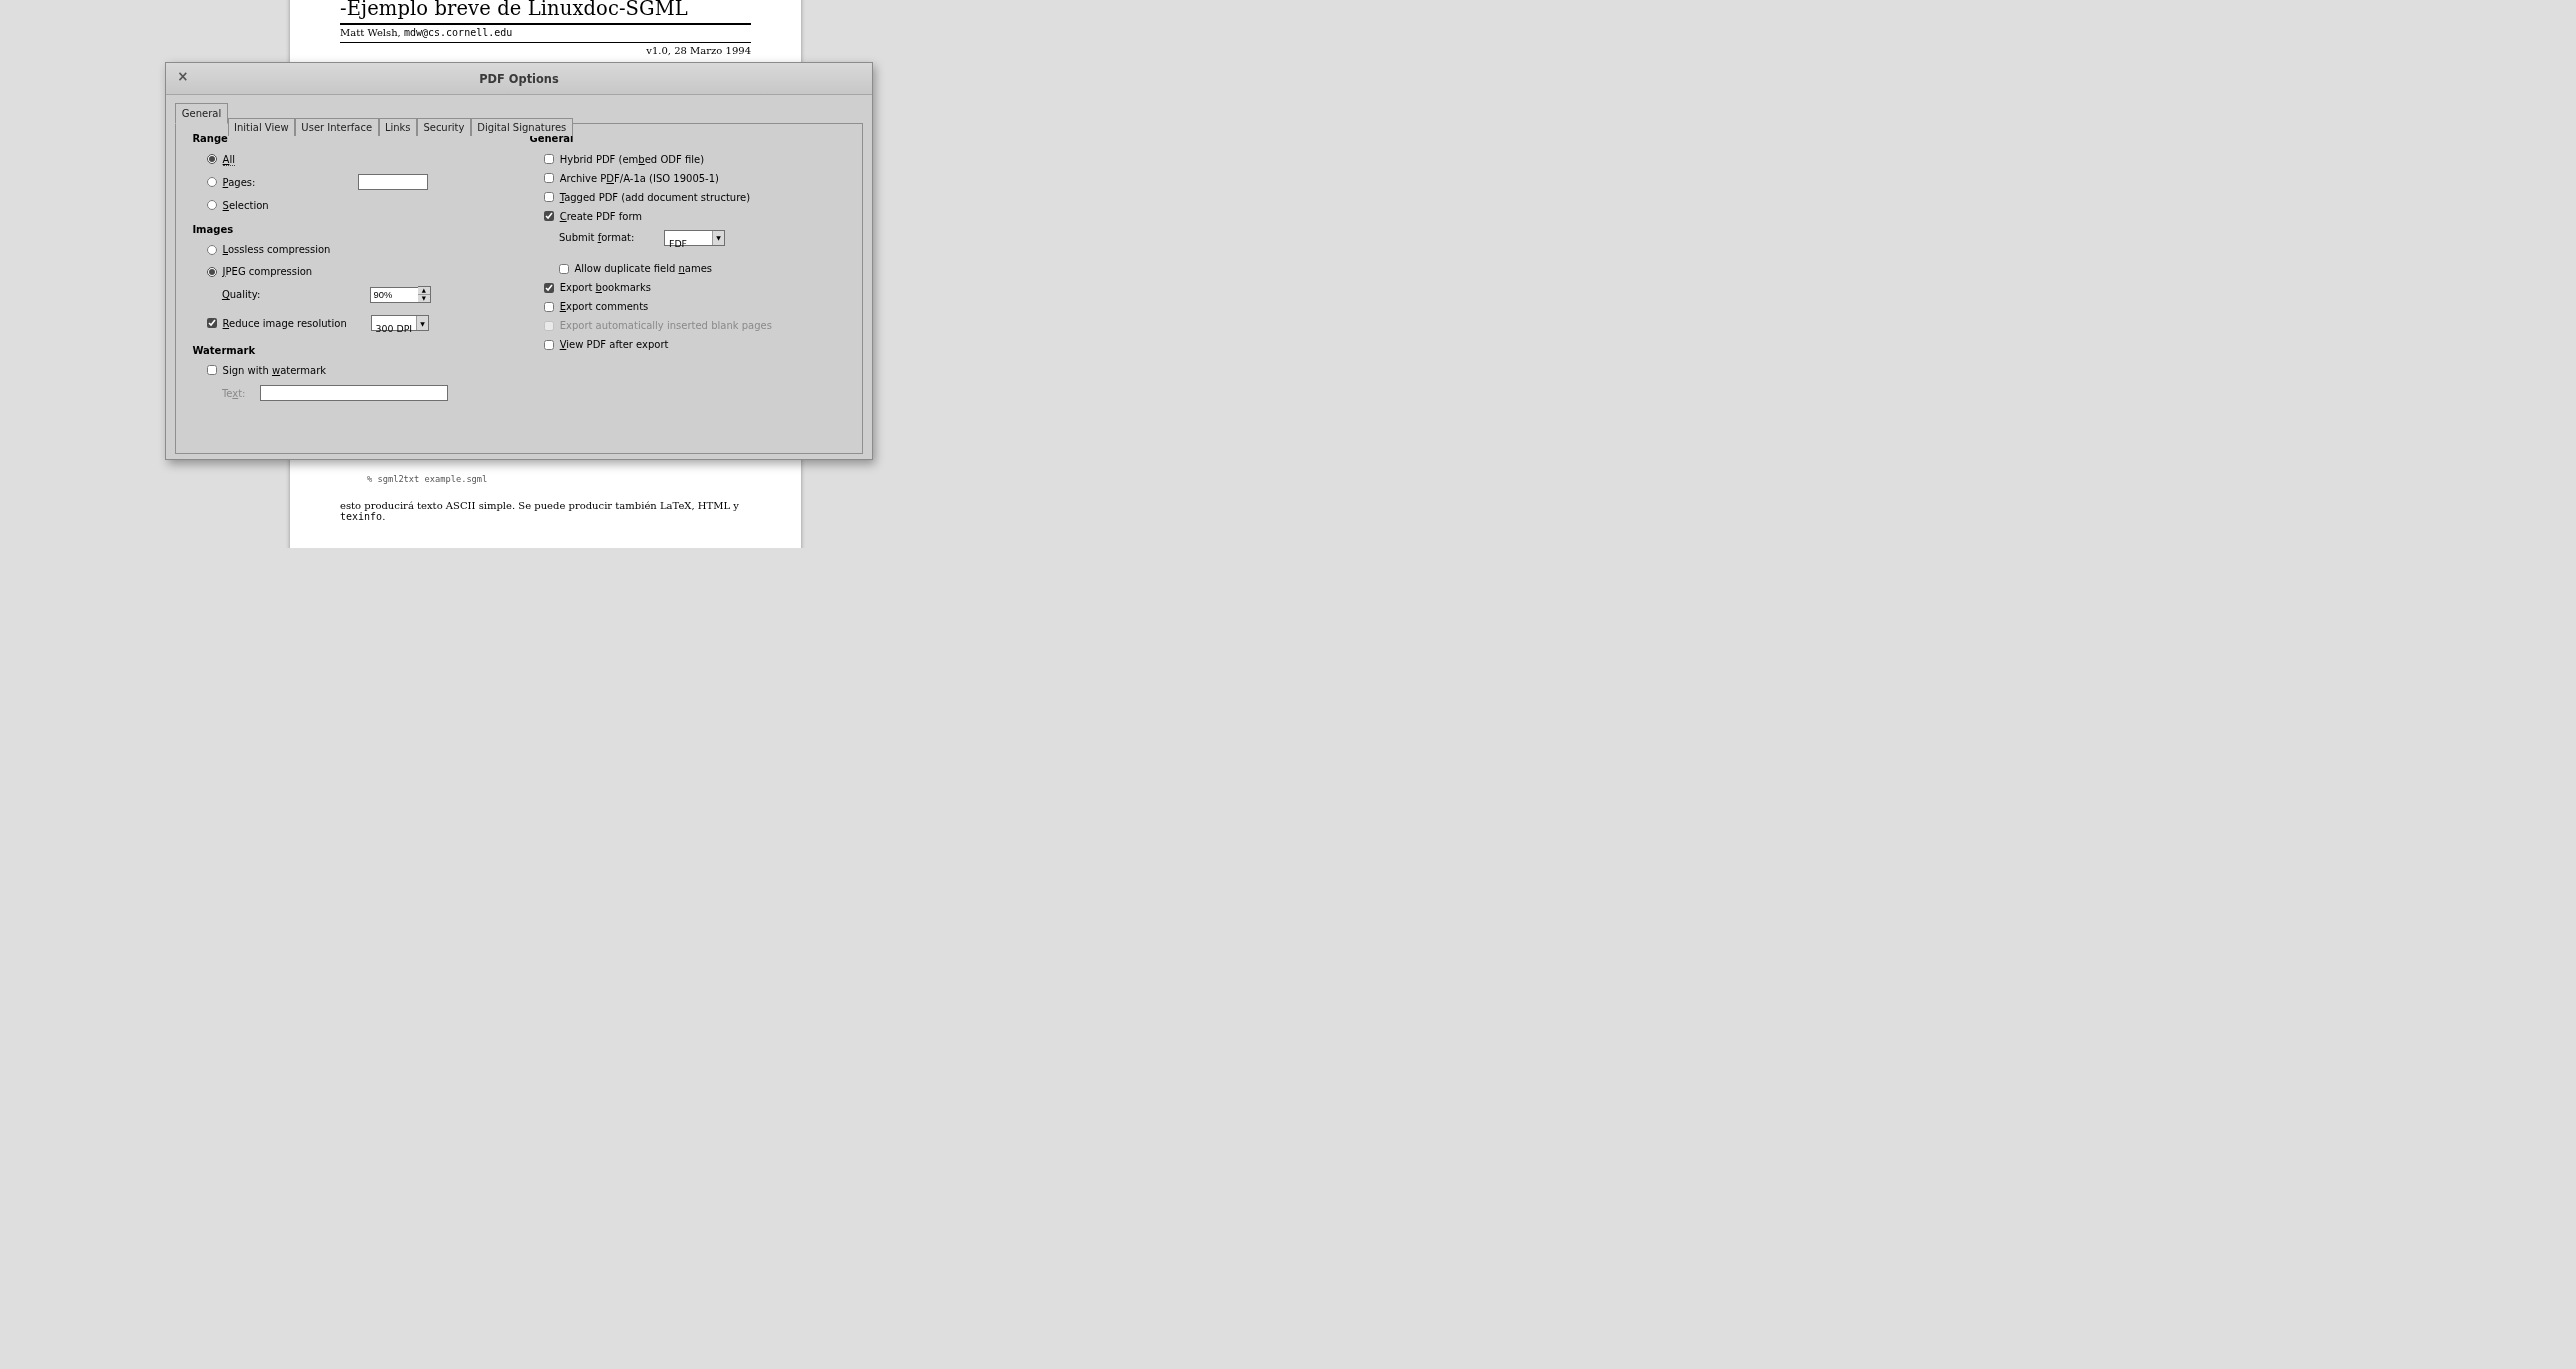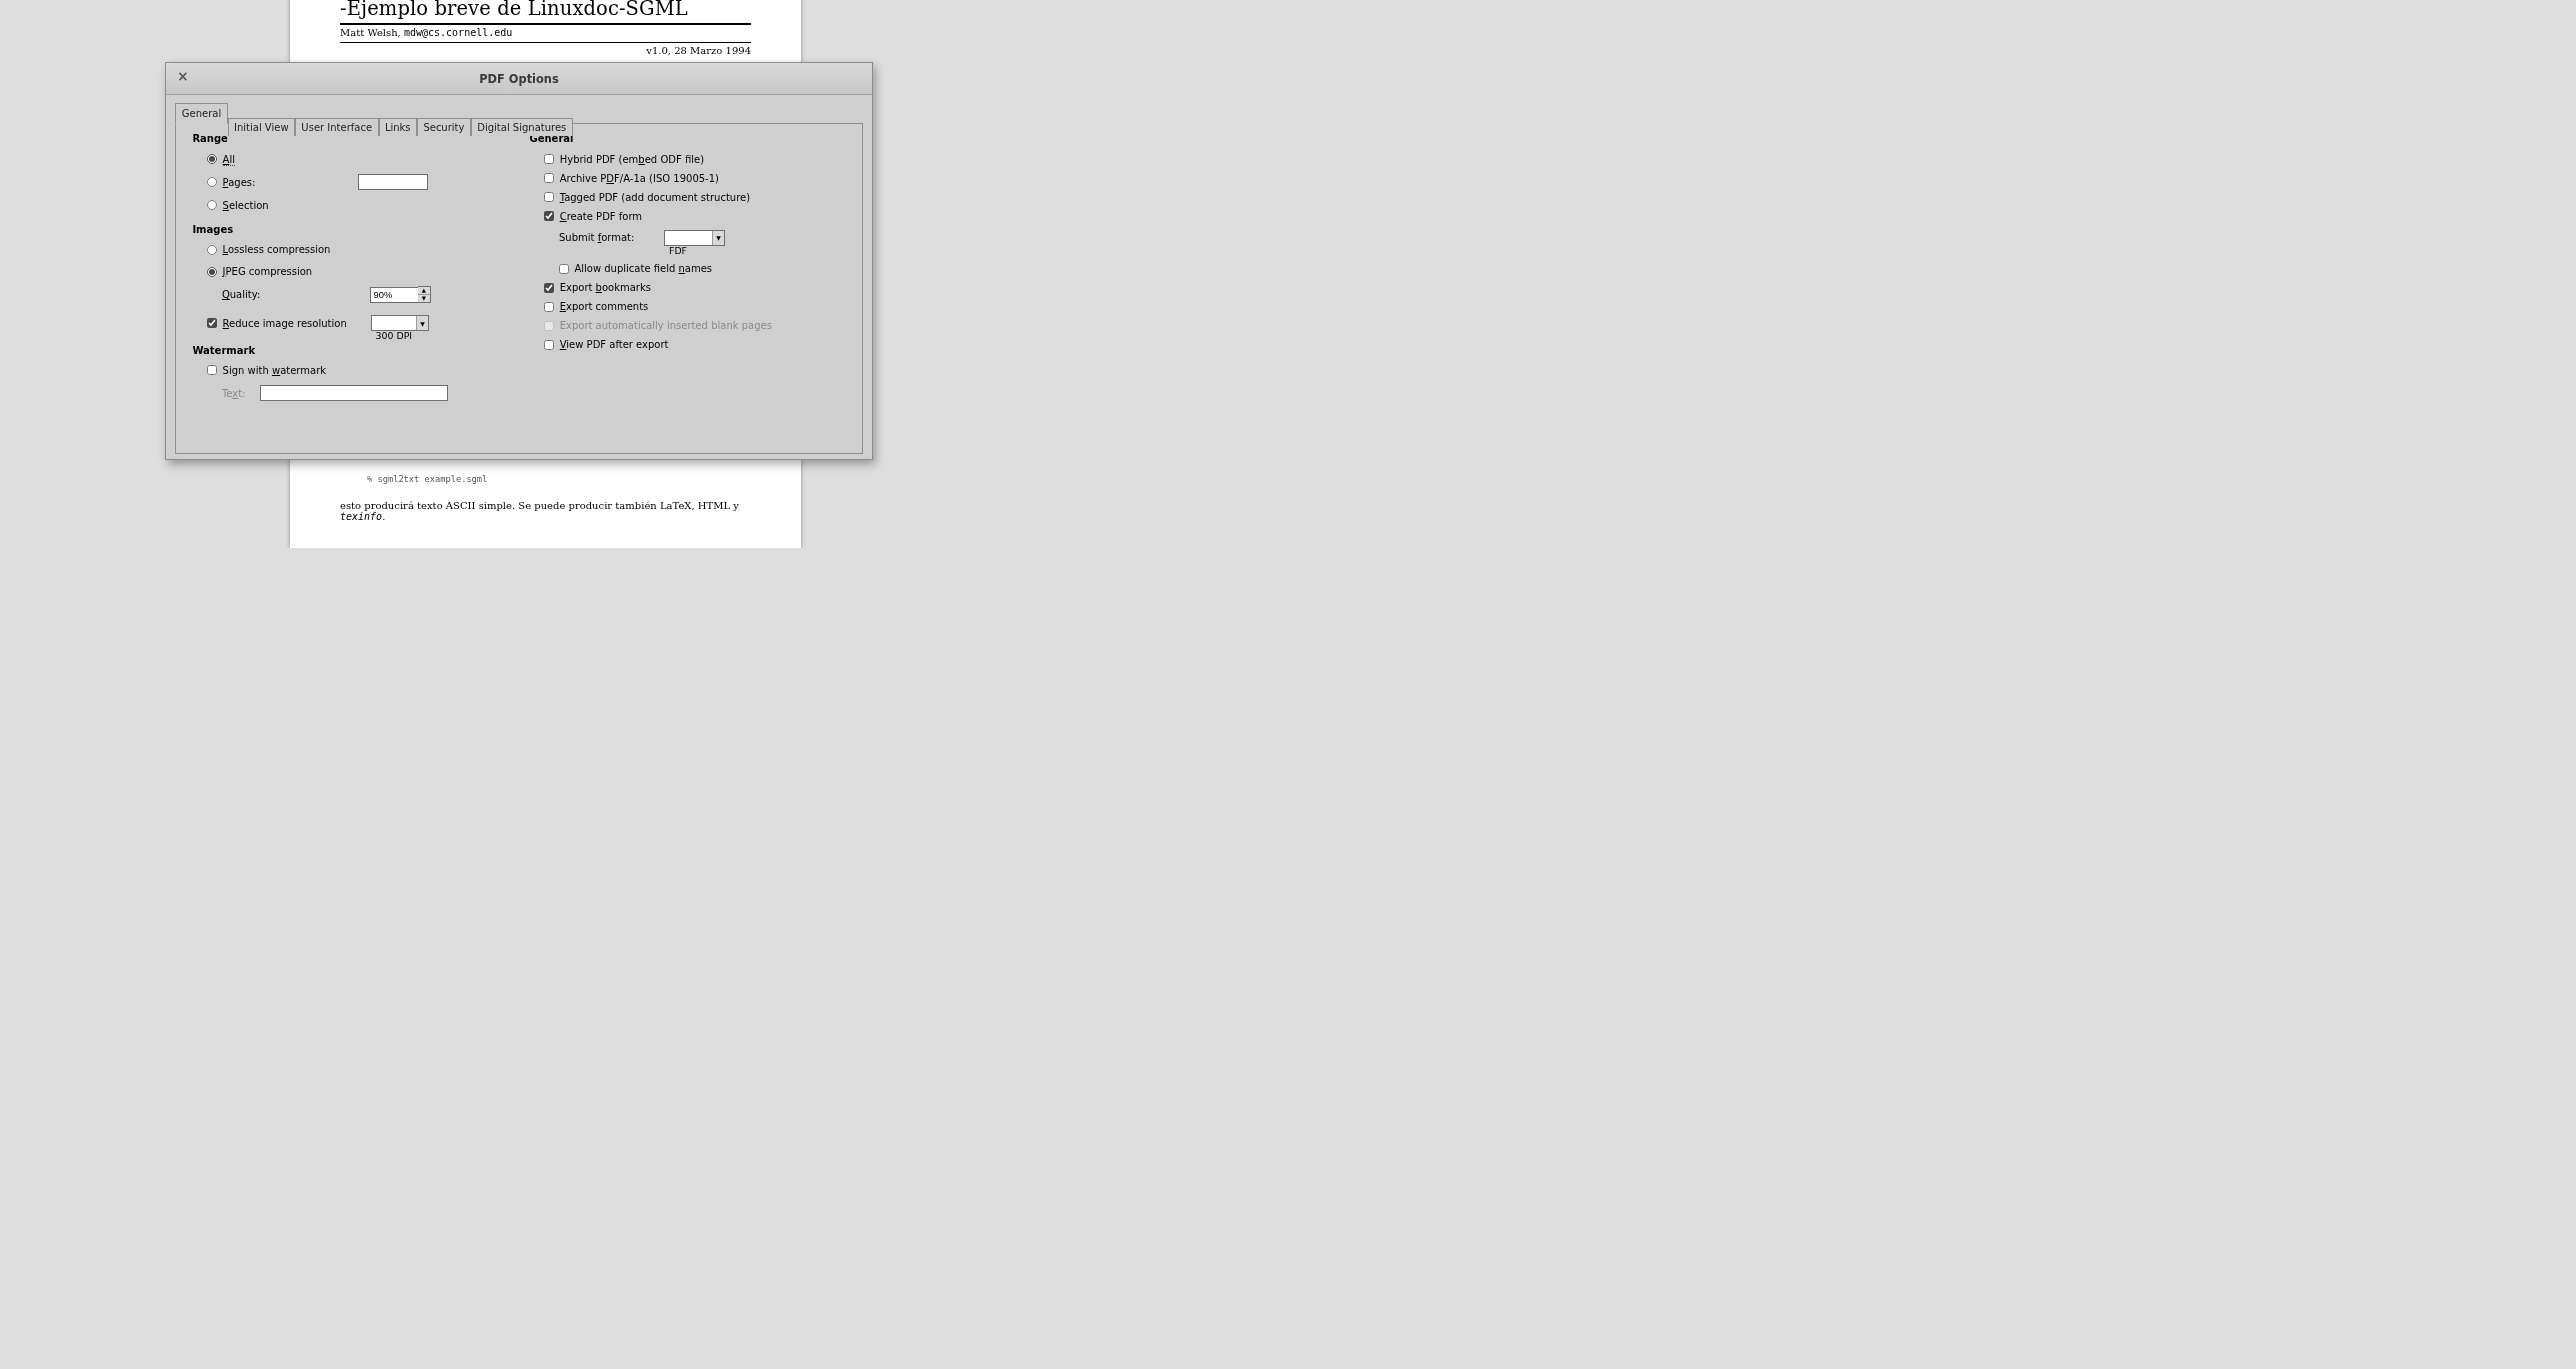--- a/index.html
+++ b/index.html
@@ -31,21 +31,21 @@
   .doc-hr1 { border:0; border-top:2px solid #000; margin:1.3px 0 2.7px 0; }
   .doc-author { font-size:10px; }
   .doc-author .mono { font-family:"DejaVu Sans Mono","Courier New",monospace; font-size:10px;}
   .doc-hr2 { border:0; border-top:0.7px solid #000; margin:4px 0 1.3px 0; }
   .doc-date { text-align:right; font-size:10px; margin-bottom:9.4px;}
   .doc-code {
     font-family:"DejaVu Sans Mono","Courier New",monospace;
     font-size:8.7px; color:#555; margin-left:27px;
   }
   .doc-body { font-size:10px; margin-top:16px;}
-  .doc-body .mono { font-family:"DejaVu Sans Mono","Courier New",monospace;font-style:italic; }
+  .doc-body .mono { font-family:"DejaVu Sans Mono","Courier New",monospace; }
 
   
   .dialog {
     position: absolute;
     left: 165px; top: 62px;
     width: 708px; height: 398px;
     background: #cfcfcf;
     border: 0.7px solid #8b8b8b;
     box-shadow: 2.7px 4px 9.4px rgba(0,0,0,.35);
     display: flex; flex-direction: column;
@@ -122,21 +122,21 @@
   .spinner-wrap .txt { width:48px; border-right:none;}
   .spin-btns { display:flex; flex-direction:column; border:0.7px solid #6f6f6f; border-left:none;}
   .spin-btns span {
     width:12px; height:7.4px; font-size:5.4px; line-height:6.7px; text-align:center;
     background:#d9d9d9; border-bottom:0.7px solid #9a9a9a; cursor:pointer;
   }
   .spin-btns span:last-child{ border-bottom:none;}
   .combo {
     display:flex; align-items:stretch; border:0.7px solid #6f6f6f; background:#fff; height:16px;
   }
-  .combo .val{ padding:14px 4px; min-width:42px; font-size:9.4px;}
+  .combo .val{ padding:7px 4px; min-width:42px; font-size:9.4px;}
   .combo .arrow{
     width:12px; background:#d9d9d9; border-left:0.7px solid #9a9a9a;
     display:flex;align-items:center;justify-content:center; font-size:6px; cursor:pointer;
   }
 
   
   .btnbar {
     display:flex; justify-content:space-between; padding: 6.7px 12px 9.4px 12px;
   }
   .btngroup { display:flex; gap:9.4px;}

